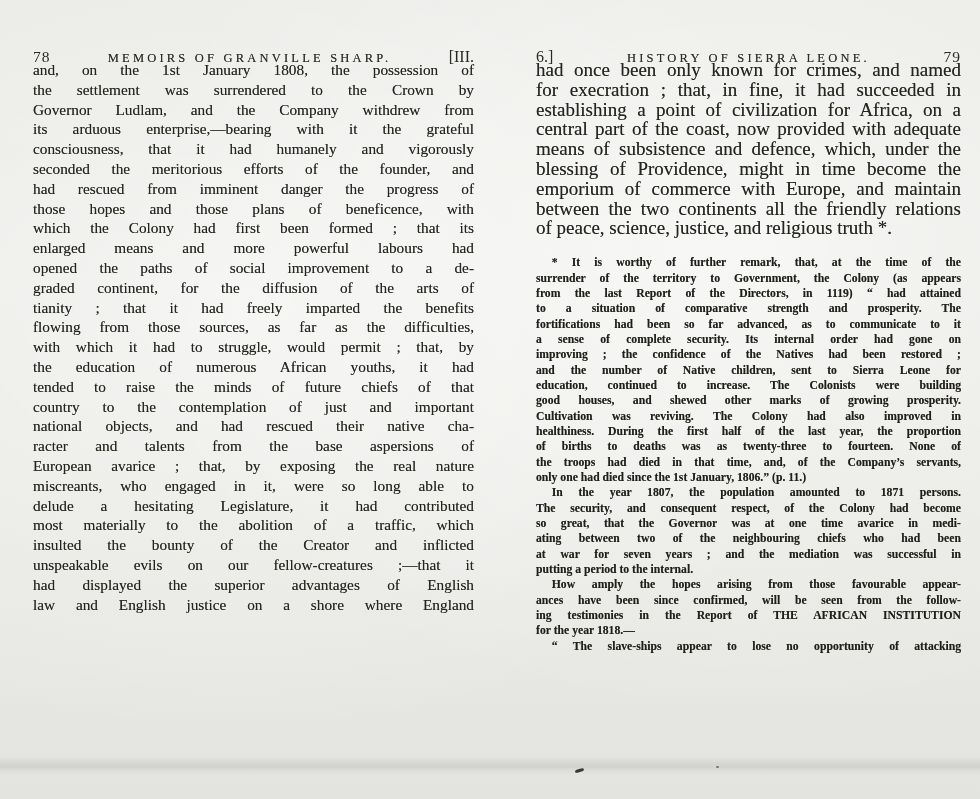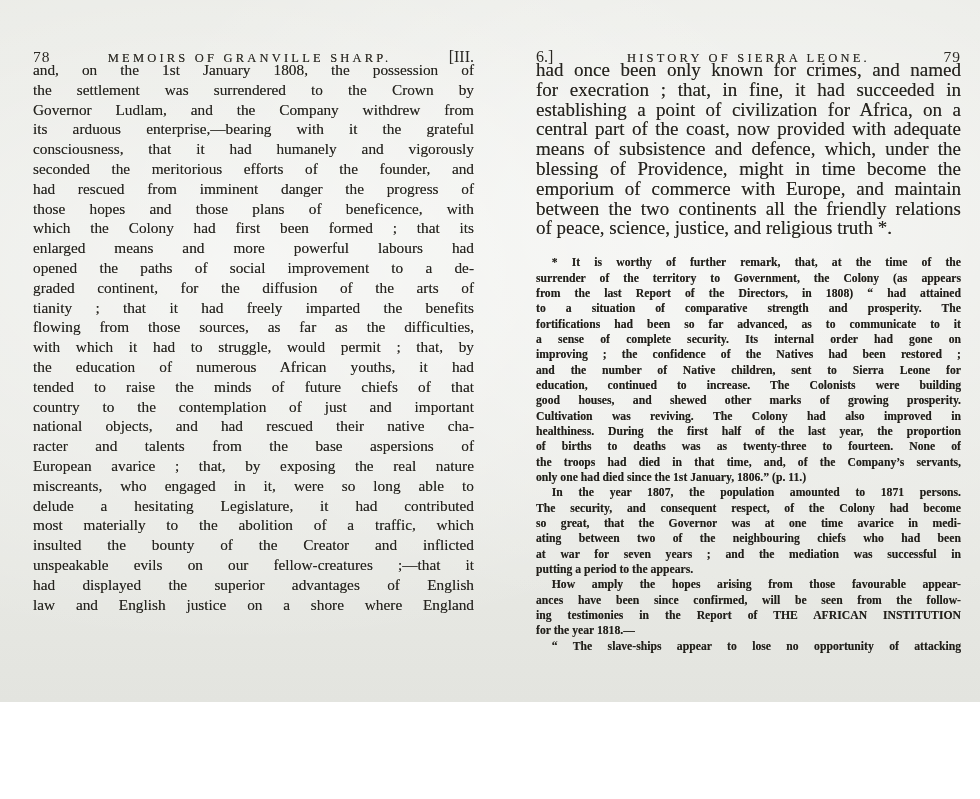--- a/index.html
+++ b/index.html
@@ -1,18 +1,18 @@
 <!DOCTYPE html>
 <html><head>
 <meta charset="utf-8">
 <style>
   html,body{margin:0;padding:0;}
   #scan{
     position:relative;
-    width:980px;height:702px;
+    width:980px;height:799px;
     overflow:hidden;
     background:
       radial-gradient(ellipse at 24% 38%, rgba(255,255,255,0.55), rgba(255,255,255,0) 62%),
       radial-gradient(ellipse at 76% 32%, rgba(255,255,255,0.6), rgba(255,255,255,0) 60%),
       linear-gradient(180deg, #e9eae5 0%, #e7e8e3 82%, #e3e4df 100%),
       #e7e8e3;
     font-family:"Liberation Serif","DejaVu Serif",serif;
     color:#26241f;
   }
   
@@ -126,41 +126,41 @@
           <div class="tline">blessing of Providence, might in time become the</div>
           <div class="tline">emporium of commerce with Europe, and maintain</div>
           <div class="tline">between the two continents all the friendly relations</div>
           <div class="tline lastline">of peace, science, justice, and religious truth *.</div>
         </div>
       </div>
     <div class="footnote-text">
         <div class="para">
           <div class="tline firstline">* It is worthy of further remark, that, at the time of the</div>
           <div class="tline">surrender of the territory to Government, the Colony (as appears</div>
-          <div class="tline">from the last Report of the Directors, in 1808) “ had attained</div>
+          <div class="tline">from the last Report of the Directors, in 1119) “ had attained</div>
           <div class="tline">to a situation of comparative strength and prosperity. The</div>
           <div class="tline">fortifications had been so far advanced, as to communicate to it</div>
           <div class="tline">a sense of complete security. Its internal order had gone on</div>
           <div class="tline">improving ; the confidence of the Natives had been restored ;</div>
           <div class="tline">and the number of Native children, sent to Sierra Leone for</div>
           <div class="tline">education, continued to increase. The Colonists were building</div>
           <div class="tline">good houses, and shewed other marks of growing prosperity.</div>
           <div class="tline">Cultivation was reviving. The Colony had also improved in</div>
           <div class="tline">healthiness. During the first half of the last year, the proportion</div>
           <div class="tline">of births to deaths was as twenty-three to fourteen. None of</div>
           <div class="tline">the troops had died in that time, and, of the Company’s servants,</div>
           <div class="tline lastline">only one had died since the 1st January, 1806.” (p. 11.)</div>
         </div>
         <div class="para">
           <div class="tline firstline">In the year 1807, the population amounted to 1871 persons.</div>
           <div class="tline">The security, and consequent respect, of the Colony had become</div>
           <div class="tline">so great, that the Governor was at one time avarice in medi-</div>
           <div class="tline">ating between two of the neighbouring chiefs who had been</div>
           <div class="tline">at war for seven years ; and the mediation was successful in</div>
-          <div class="tline lastline">putting a period to the appears.</div>
+          <div class="tline lastline">putting a period to the internal.</div>
         </div>
         <div class="para">
           <div class="tline firstline">How amply the hopes arising from those favourable appear-</div>
           <div class="tline">ances have been since confirmed, will be seen from the follow-</div>
           <div class="tline">ing testimonies in the Report of THE AFRICAN INSTITUTION</div>
           <div class="tline lastline">for the year 1818.—</div>
         </div>
         <div class="para">
           <div class="tline firstline">“ The slave-ships appear to lose no opportunity of attacking</div>
         </div>

